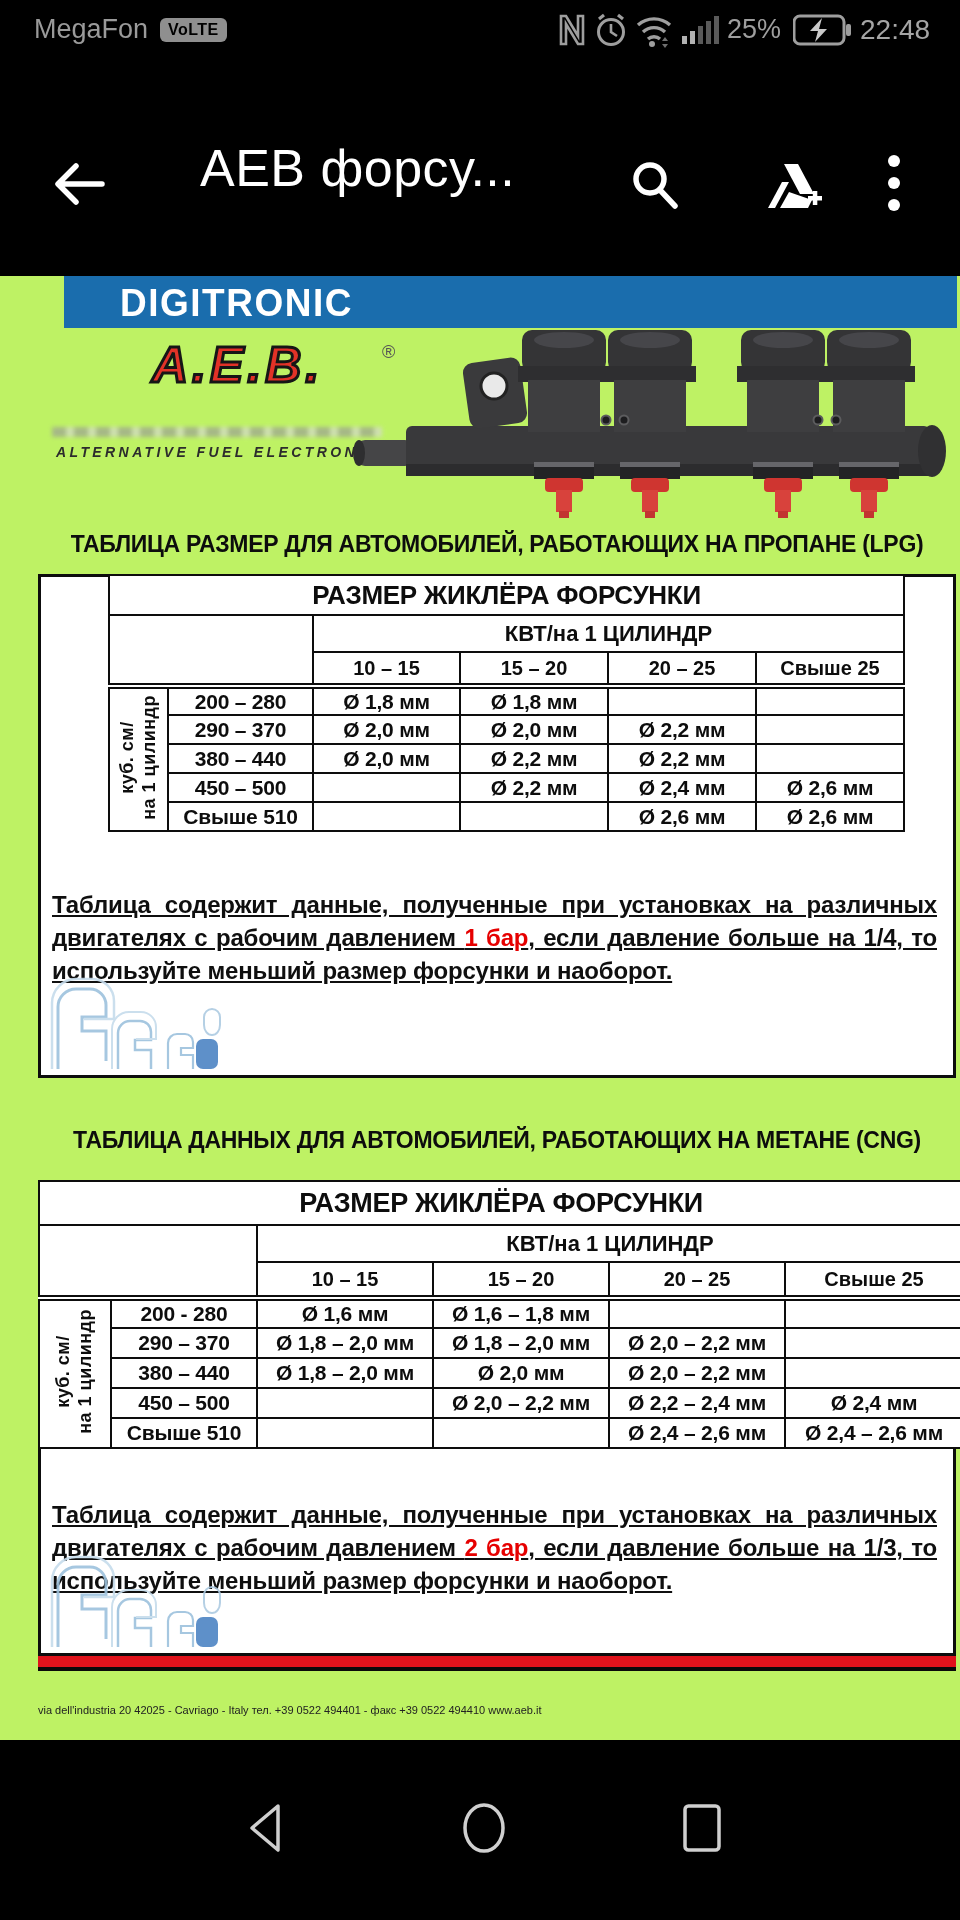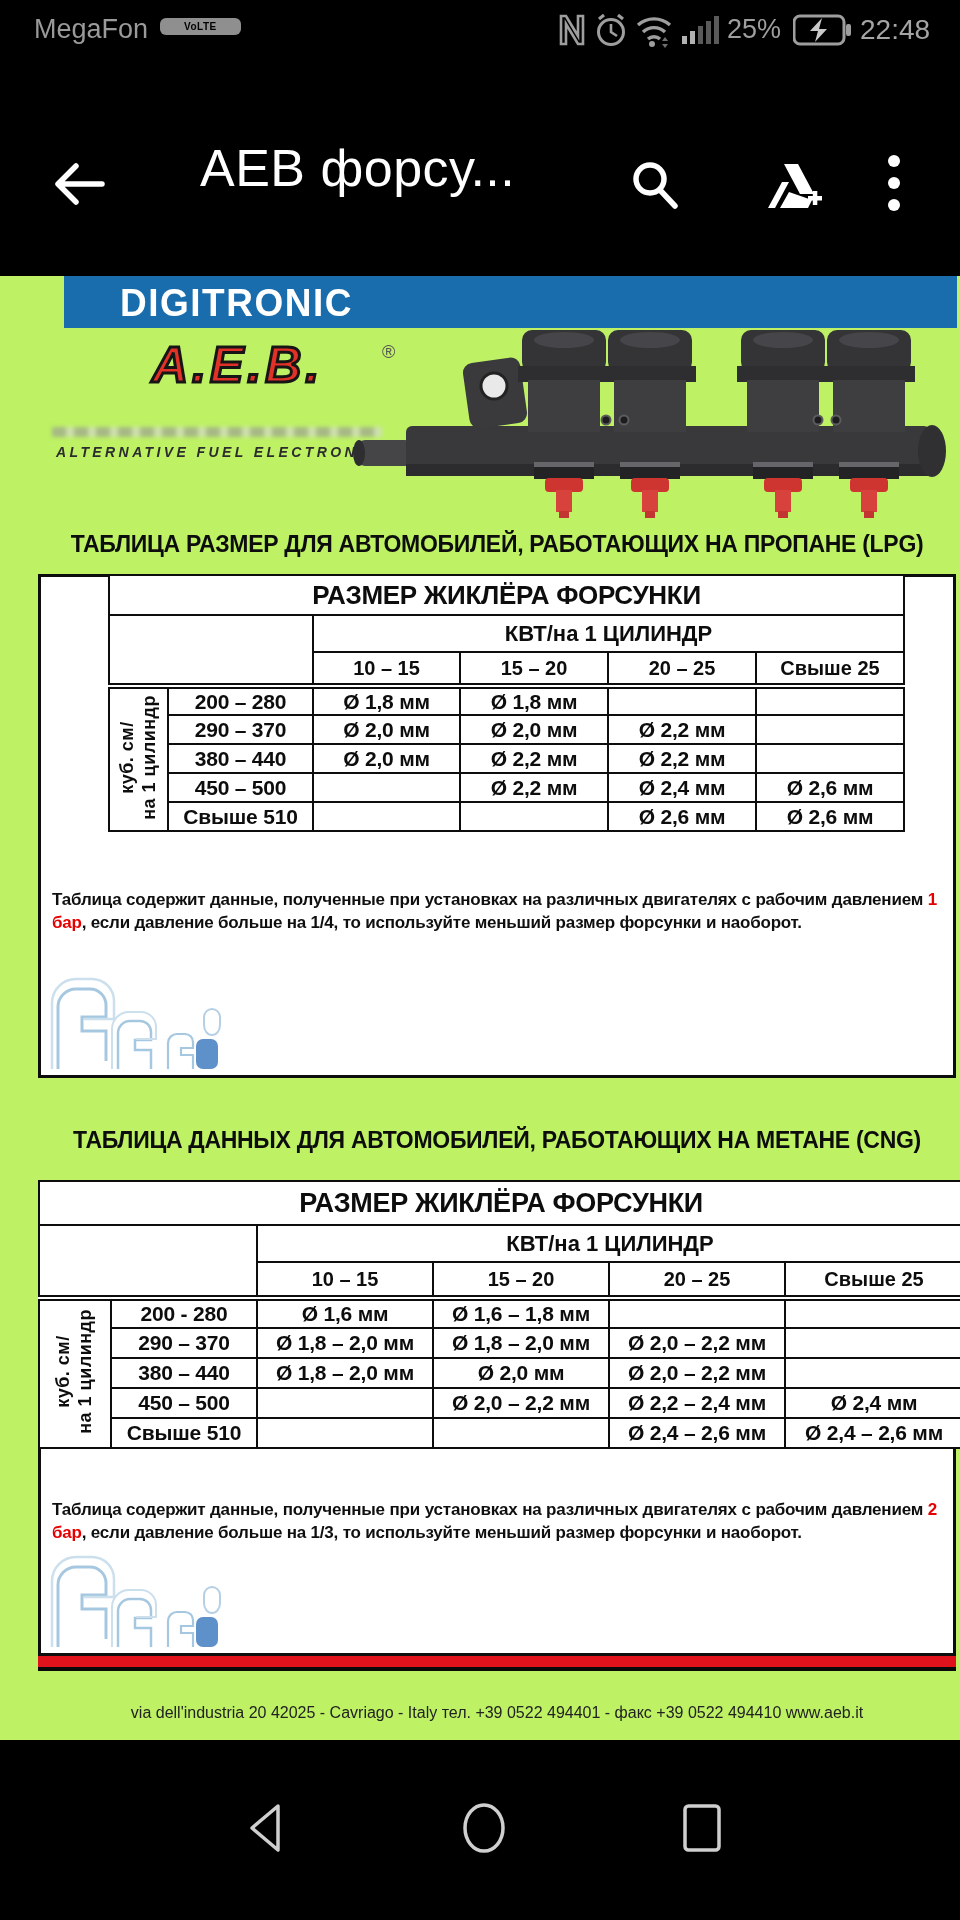--- a/index.html
+++ b/index.html
@@ -4,21 +4,21 @@
 <style>
   * { margin:0; padding:0; box-sizing:border-box; }
   html,body { width:960px; height:1920px; }
   body { font-family:"Liberation Sans", sans-serif; background:#ffffff; position:relative; overflow:hidden; }
 
   
   .top-black { position:absolute; left:0; top:0; width:960px; height:276px; background:#000; }
   .status-bar { position:absolute; left:0; top:0; width:960px; height:60px; color:#9e9e9e; }
   .carrier { position:absolute; left:22px; top:14px; font-size:27px; color:#9a9a9a;margin-left:12px; }
   .volte { position:absolute; left:160px; top:18px; background:#8f8f8f; color:#000; font-weight:bold;
-           font-size:10px; padding:3px 24px; border-radius:6px; letter-spacing:0.5px; }
+           font-size:16px; padding:3px 8px; border-radius:6px; letter-spacing:0.5px; }
   .st-ico { position:absolute; top:12px; }
   .battery-pct { position:absolute; left:727px; top:14px; font-size:27px; color:#9e9e9e; }
   .clock-txt { position:absolute; left:860px; top:14px; font-size:28px; color:#a5a5a5; }
 
   .app-bar { position:absolute; left:0; top:60px; width:960px; height:216px; }
   .app-title { position:absolute; left:200px; top:78px; color:#fff; font-size:52px; font-weight:500; letter-spacing:0.5px; }
   .ab-ico { position:absolute; }
 
   
   .page { position:absolute; left:0; top:276px; width:960px; height:1464px; background:#bef264; }
@@ -56,34 +56,34 @@
   .jet tbody th, .jet tbody td { font-size:21px; height:29px; letter-spacing:-0.2px; }
   .jet .blank { border-bottom:6px double #0d0d0d; }
   .jet1 { left:67px; top:-3px; width:795px; }
   .jet2 { left:-3px; top:-3px; width:924px; }
   .jet2 .row-a th { height:44px; font-size:27px; }
   .jet2 .row-c th { height:36px; }
   .jet2 tbody th, .jet2 tbody td { height:30px;border-radius:12px; }
   .vert { writing-mode:vertical-rl; transform:rotate(180deg); white-space:pre-line; font-size:18px;
         line-height:1.2; letter-spacing:0.5px; display:inline-block; }
 
-  .note { position:absolute; left:11px; width:885px; font-size:17px; font-weight:bold; color:#0f0f0f;
-        line-height:1.38; text-align:justify; letter-spacing:-0.2px; }
+  .note { position:absolute; left:11px; width:885px; font-size:24px; font-weight:bold; color:#0f0f0f;
+        line-height:1.38; text-align:justify; letter-spacing:-0.2px;text-decoration:underline; }
   .note .red { color:#e60000; }
   .note1 { top:311px; }
   .note2 { top:315px; }
 
   .wm { position:absolute; left:3px; bottom:2px; width:212px; height:96px; opacity:0.9; }
 
   .red-bar { position:absolute; left:38px; top:1380px; width:918px; height:15px; background:#e0131c;
         border-bottom:4px solid #0a0a0a; }
   .footer-company { position:absolute; left:38px; top:1404px; width:918px; text-align:center;
         font-size:16px; font-weight:bold; color:#111; }
-  .footer-address { position:absolute; left:38px; top:1428px; width:918px; text-align:center;
-        font-size:16px; color:#222; }
+  .footer-address { position:absolute; left:38px; top:1428px; width:918px; text-align:left;
+        font-size:11px; color:#222; }
 
   
   .nav-bar { position:absolute; left:0; top:1740px; width:960px; height:180px; background:#000; }
   .nav-ico { position:absolute; top:60px; }
 </style>
 </head>
 <body>
 
 <div class="top-black">
 

